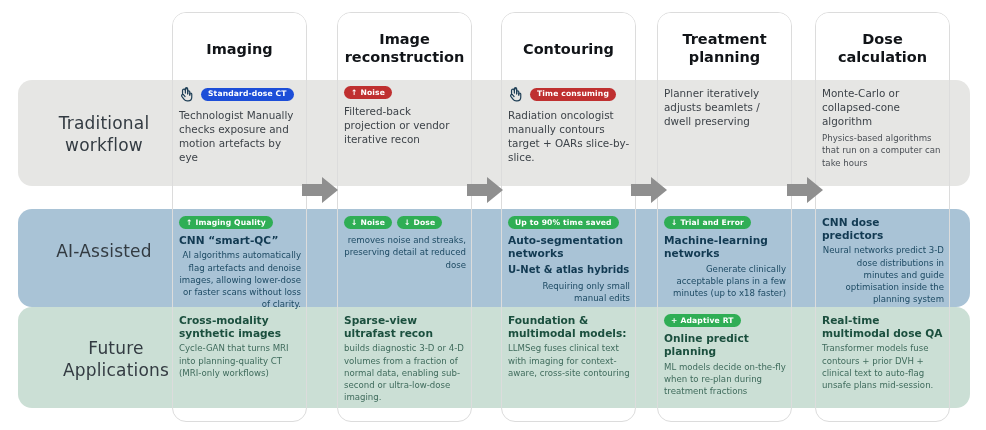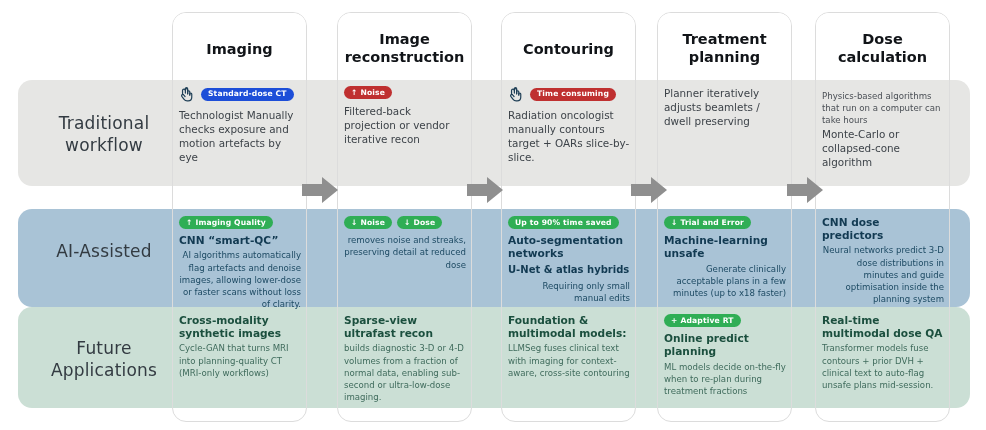--- a/index.html
+++ b/index.html
@@ -28,21 +28,21 @@
     width: 172px;
     text-align: center;
     color: #333b42;
     font-size: 17px;
     line-height: 1.32;
     font-weight: 400;
     letter-spacing: .2px;
   }
   .row-label.lbl-trad { left: 18px; top: 112px; }
   .row-label.lbl-ai   { left: 18px; top: 240px; }
-  .row-label.lbl-fut  { left: 18px; top: 337px; }
+  .row-label.lbl-fut  { left: 30px; top: 337px; }
 
   
   .col-card {
     position: absolute;
     top: 12px;
     width: 135px;
     height: 410px;
     background: transparent;
     border: 1px solid #dcdcdc;
     border-radius: 14px;
@@ -237,38 +237,38 @@
       <div class="cell row-trad" style="left:664px;top:86px">
         <div class="c-body big">Planner iteratively adjusts beamlets / dwell preserving</div>
       </div>
       <div class="cell row-ai" style="left:664px;top:216px">
         <div class="badges">
           <span class="badge green">
             <span class="arw">↓</span>
             <span>Trial and Error</span>
           </span>
         </div>
-        <div class="c-title">Machine-learning unsafe</div>
+        <div class="c-title">Machine-learning networks</div>
         <div class="c-body" style="">Generate clinically acceptable plans in a few minutes (up to x18 faster)</div>
       </div>
       <div class="cell row-fut" style="left:664px;top:314px">
         <div class="badges">
           <span class="badge green">
             <span class="arw">+</span>
             <span>Adaptive RT</span>
           </span>
         </div>
         <div class="c-title">Online predict planning</div>
         <div class="c-body" style="">ML models decide on-the-fly when to re-plan during treatment fractions</div>
       </div>
       <div class="col-card" style="left:815px"></div>
       <div class="col-title" style="left:815px;top:30px">Dose<br>calculation</div>
       <div class="cell row-trad" style="left:822px;top:86px">
+        <div class="c-body big">Monte-Carlo or collapsed-cone algorithm</div>
         <div class="c-body" style="margin-top:4px;">Physics-based algorithms that run on a computer can take hours</div>
-        <div class="c-body big">Monte-Carlo or collapsed-cone algorithm</div>
       </div>
       <div class="cell row-ai" style="left:822px;top:216px">
         <div class="c-title">CNN dose predictors</div>
         <div class="c-body" style="">Neural networks predict 3-D dose distributions in minutes and guide optimisation inside the planning system</div>
       </div>
       <div class="cell row-fut" style="left:822px;top:314px">
         <div class="c-title">Real-time multimodal dose QA</div>
         <div class="c-body" style="">Transformer models fuse contours + prior DVH + clinical text to auto-flag unsafe plans mid-session.</div>
       </div>
     </div>

